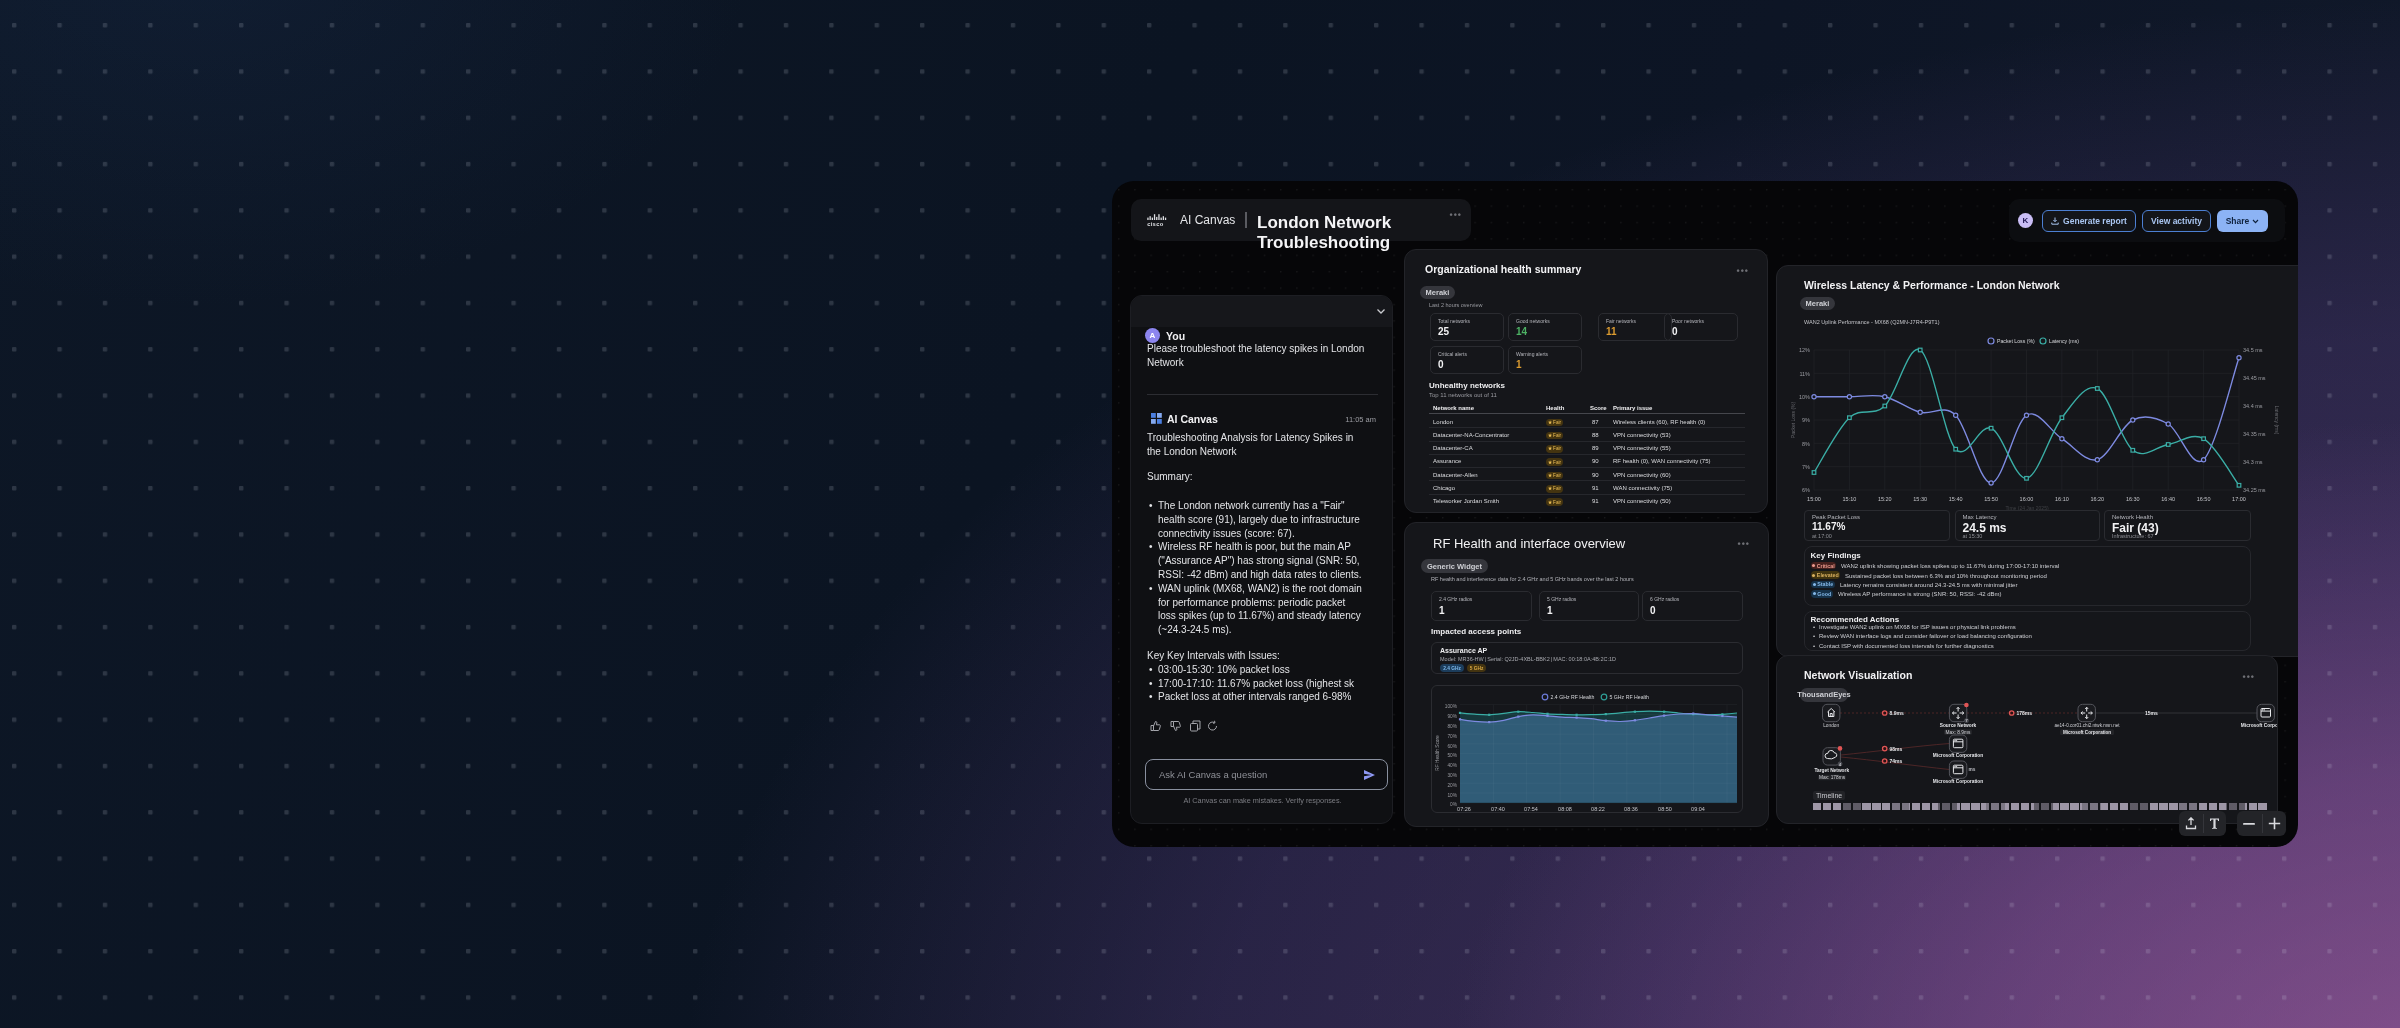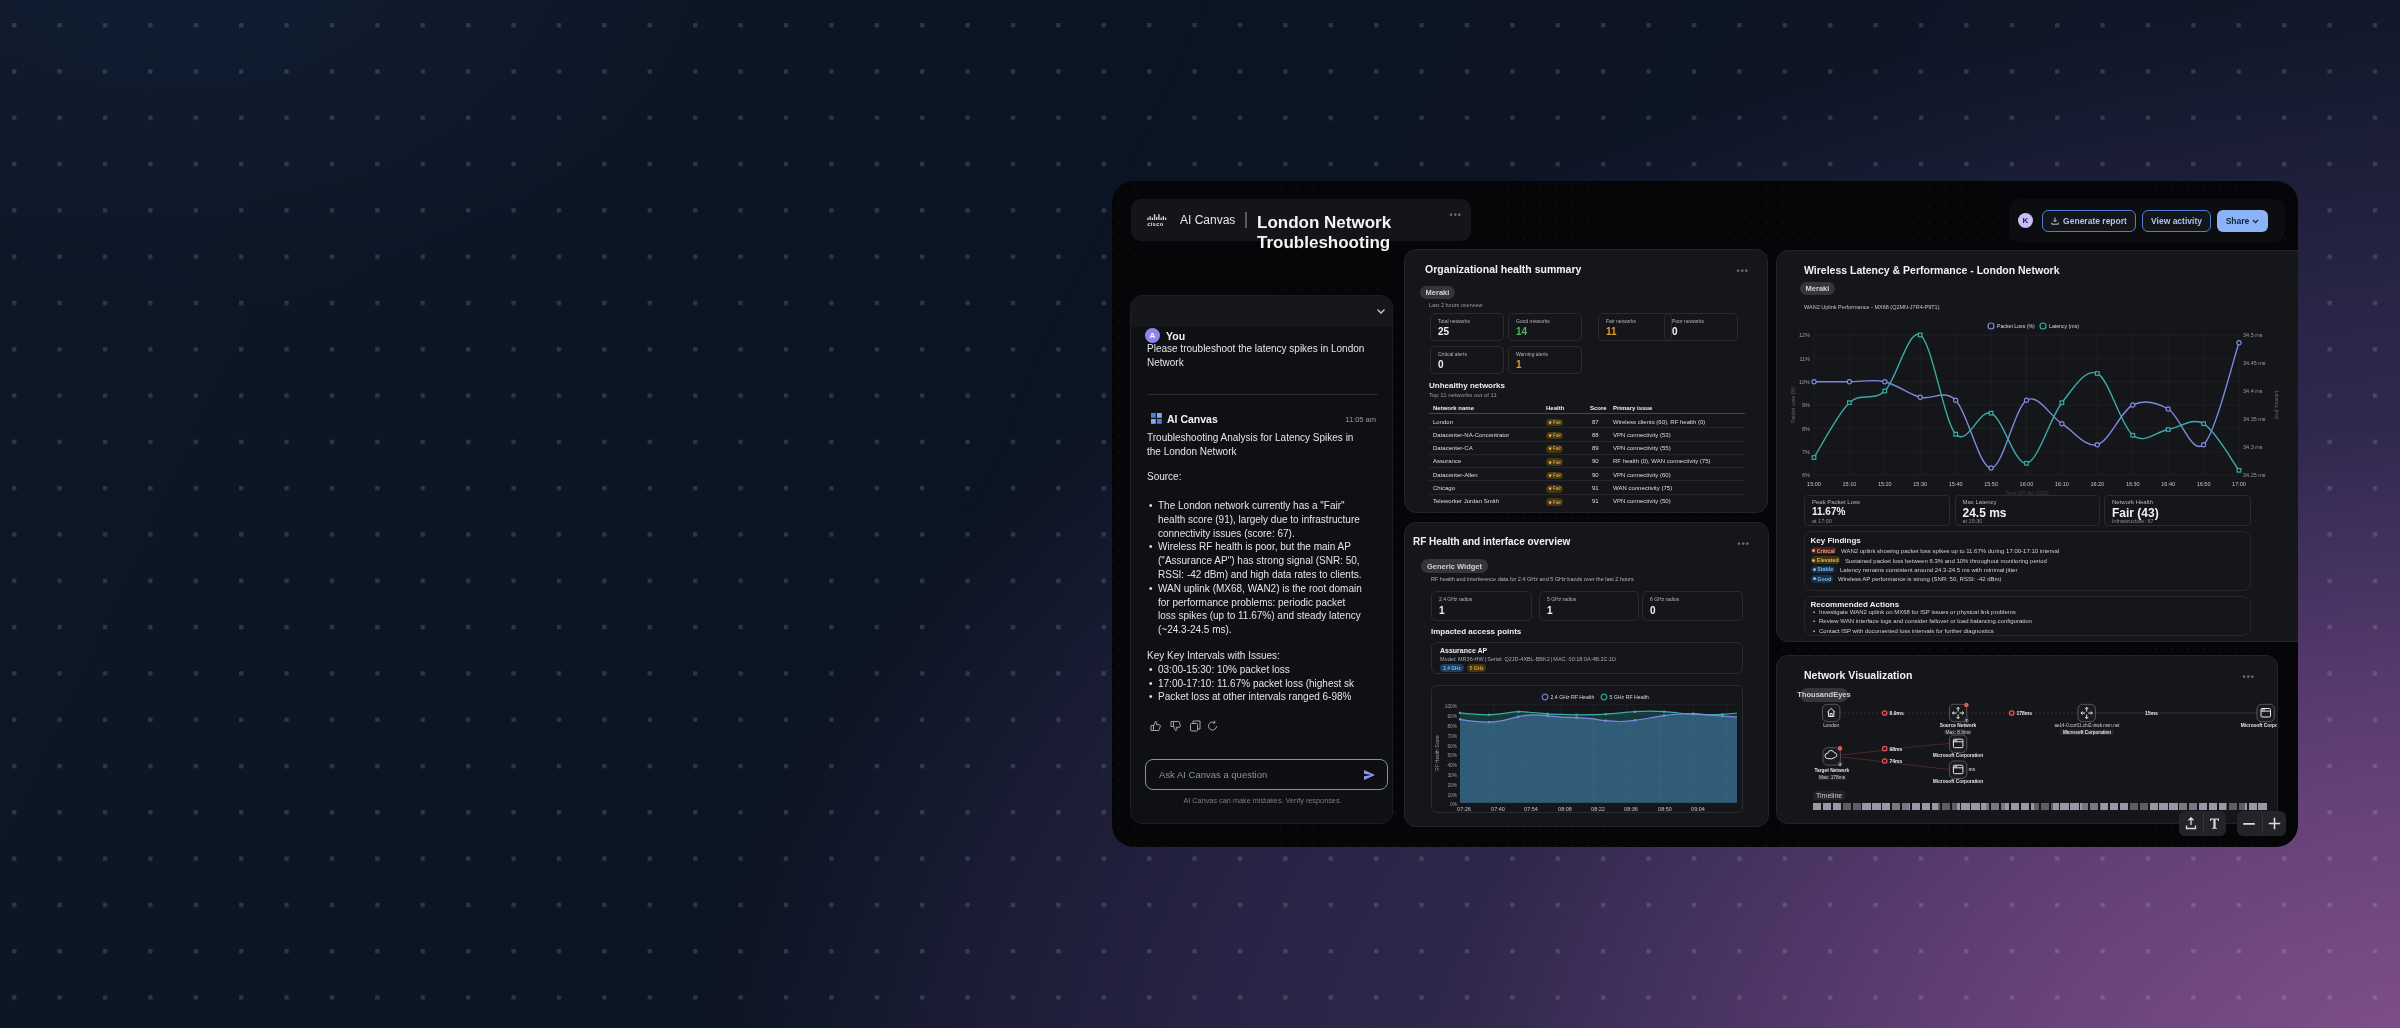--- a/index.html
+++ b/index.html
@@ -102,21 +102,21 @@
     <div style="position:absolute;left:16px;top:98px;width:231px;height:1px;background:#2c2d32;"></div>
     <svg style="position:absolute;left:20px;top:117px" width="11" height="11" viewBox="0 0 11 11">
       <rect x="0" y="0" width="4.8" height="4.8" fill="#4b7fe0"></rect>
         <rect x="6" y="0" width="4.8" height="4.8" fill="#84a9ef"></rect>
       <rect x="0" y="6" width="4.8" height="4.8" fill="#84a9ef"></rect>
         <rect x="6" y="6" width="4.8" height="4.8" fill="#4b7fe0"></rect>
     </svg>
     <span style="position:absolute;left:36px;top:117px;font-size:10.5px;font-weight:bold;color:#f1f1f3;">AI Canvas</span>
     <span style="position:absolute;right:16px;top:119px;font-size:7.5px;color:#9c9da3;">11:05 am</span>
     <div style="position:absolute;left:16px;top:135px;width:228px;font-size:10px;line-height:14px;color:#e3e4e7;">Troubleshooting Analysis for Latency Spikes in<br>the London Network</div>
-    <div style="position:absolute;left:16px;top:175px;font-size:10px;color:#e3e4e7;">Source:</div>
+    <div style="position:absolute;left:16px;top:175px;font-size:10px;color:#e3e4e7;">Summary:</div>
     <div style="position:absolute;left:16px;top:203px;width:232px;font-size:10px;line-height:13.8px;color:#e3e4e7;">
       <div class="cli">The London network currently has a "Fair"<br>health score (91), largely due to infrastructure<br>connectivity issues (score: 67).</div>
       <div class="cli">Wireless RF health is poor, but the main AP<br>("Assurance AP") has strong signal (SNR: 50,<br>RSSI: -42 dBm) and high data rates to clients.</div>
       <div class="cli">WAN uplink (MX68, WAN2) is the root domain<br>for performance problems: periodic packet<br>loss spikes (up to 11.67%) and steady latency<br>(~24.3-24.5 ms).</div>
     </div>
     <div style="position:absolute;left:16px;top:353px;width:232px;font-size:10px;line-height:13.8px;color:#e3e4e7;">Key Key Intervals with Issues:
       <div class="cli">03:00-15:30: 10% packet loss</div>
       <div class="cli">17:00-17:10: 11.67% packet loss (highest sk</div>
       <div class="cli">Packet loss at other intervals ranged 6-98%</div>
     </div>
@@ -215,21 +215,21 @@
       </div>
     <div class="trow" style="top:244.8px;border-bottom:none;">
         <span style="left:4px;">Teleworker Jordan Smith</span>
         <span class="fair"><b>★</b>Fair</span>
         <span style="left:163px;">91</span>
         <span style="left:184px;">VPN connectivity (50)</span>
       </div>
   </div>
 
   <div id="rf" class="card" style="left:292px;top:341px;width:365px;height:305px;">
-    <div style="position:absolute;left:8px;top:13px;font-size:10px;font-weight:bold;color:#f2f2f4;">RF Health and interface overview</div>
+    <div style="position:absolute;left:28px;top:13px;font-size:13px;font-weight:normal;color:#f2f2f4;">RF Health and interface overview</div>
     <span class="dots3" style="right:18px;top:16px;">•••</span>
     <div class="pill" style="left:16px;top:36px;width:67px;height:14px;">Generic Widget</div>
     <div style="position:absolute;left:26px;top:53px;font-size:5.5px;color:#b2b3b9;">RF health and interference data for 2.4 GHz and 5 GHz bands over the last 2 hours</div>
     <div class="statbox" style="left:26px;top:68px;width:101px;height:30px;">
         <span class="lb">2.4 GHz radios</span>
         <span class="vl" style="top:13px;">1</span>
       </div>
     <div class="statbox" style="left:134px;top:68px;width:100px;height:30px;">
         <span class="lb">5 GHz radios</span>
         <span class="vl" style="top:13px;">1</span>
@@ -315,21 +315,21 @@
             <rect x="172.7" y="33.6" width="2.2" height="2.2"></rect>
             <rect x="201.8" y="33.2" width="2.2" height="2.2"></rect>
             <rect x="231.0" y="28.5" width="2.2" height="2.2"></rect>
             <rect x="260.2" y="26.5" width="2.2" height="2.2"></rect>
             <rect x="289.3" y="28.9" width="2.2" height="2.2"></rect>
         </g>
       </svg>
     </div>
   </div>
 
-  <div id="wl" class="card" style="left:664px;top:69px;width:588px;height:392px;">
+  <div id="wl" class="card" style="left:664px;top:84px;width:588px;height:392px;">
     <div style="position:absolute;left:27px;top:13px;font-size:10.5px;font-weight:bold;color:#f2f2f4;">Wireless Latency &amp; Performance - London Network</div>
     <span class="dots3" style="right:22px;top:16px;">•••</span>
     <div class="pill" style="left:23px;top:31px;width:35px;height:13px;">Meraki</div>
     <div style="position:absolute;left:27px;top:53px;font-size:5.5px;color:#c2c3c8;">WAN2 Uplink Performance - MX68 (Q2MN-J7R4-P9T1)</div>
     <svg style="position:absolute;left:10px;top:50px" width="492" height="196" viewBox="0 0 492 196">
 
       <circle cx="204" cy="25" r="3" fill="none" stroke="#7d8ae0" stroke-width="1.2"></circle>
       <text x="210" y="27.2" font-size="5.2" fill="#d5d6da">Packet Loss (%)</text>
       <circle cx="256" cy="25" r="3" fill="none" stroke="#3aada5" stroke-width="1.2"></circle>
       <text x="262" y="27.2" font-size="5.2" fill="#d5d6da">Latency (ms)</text>

